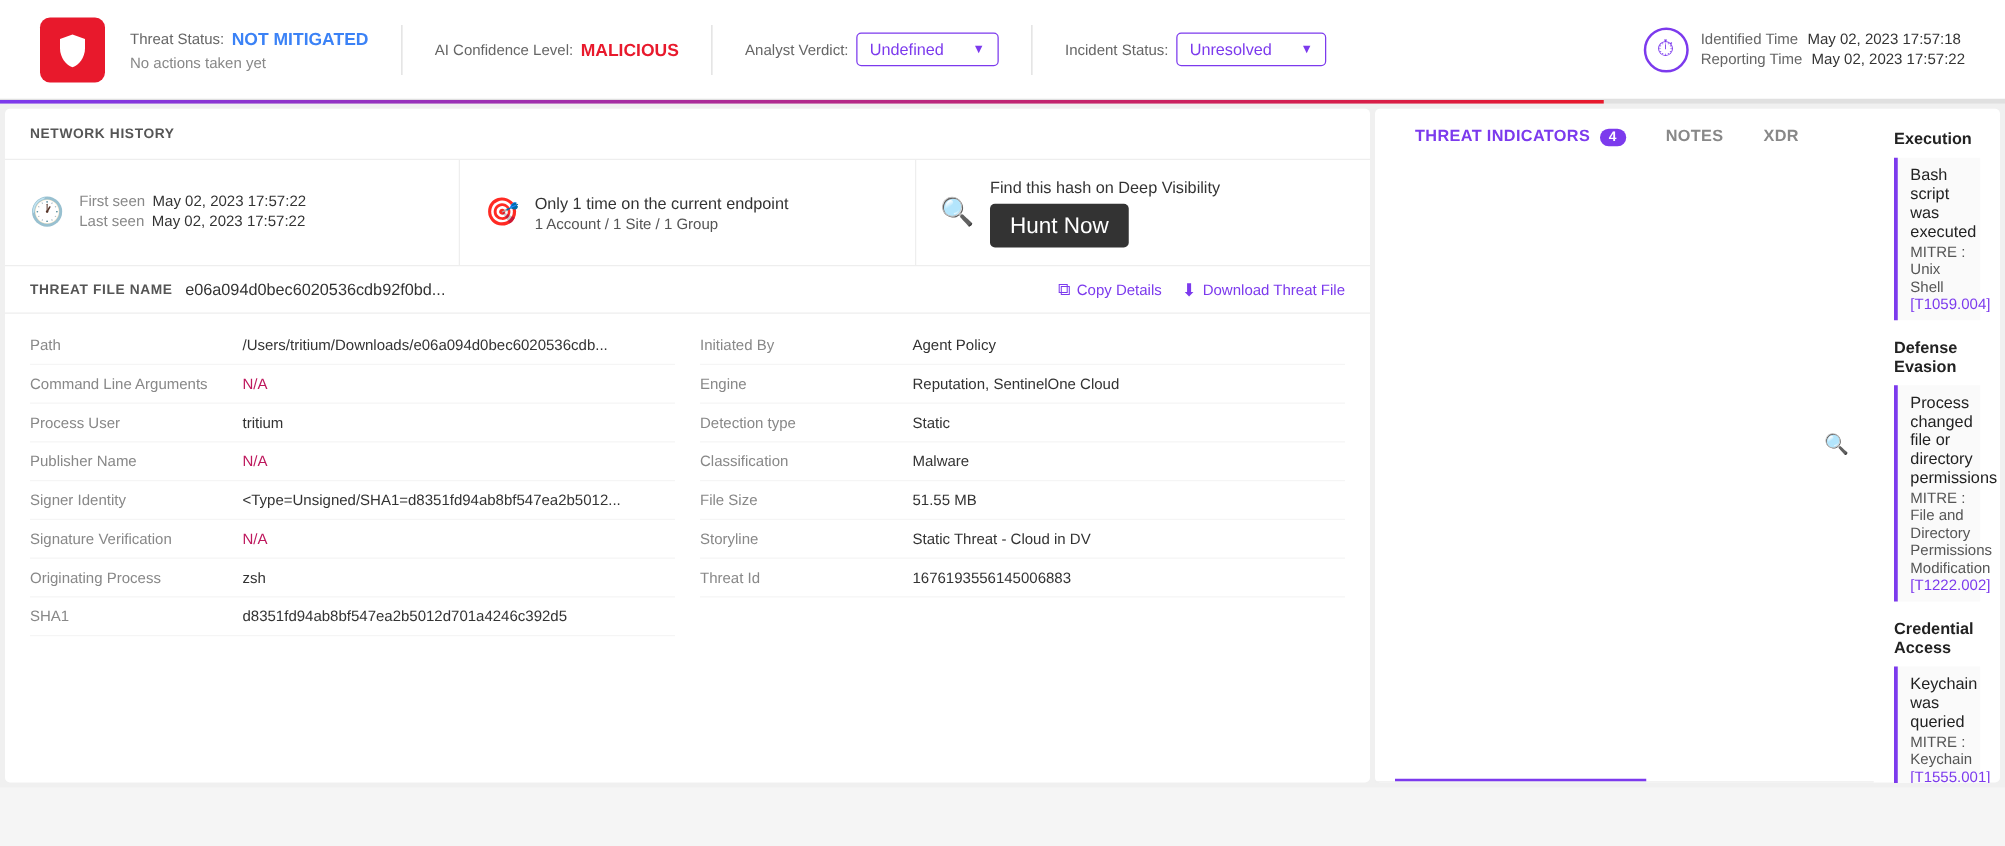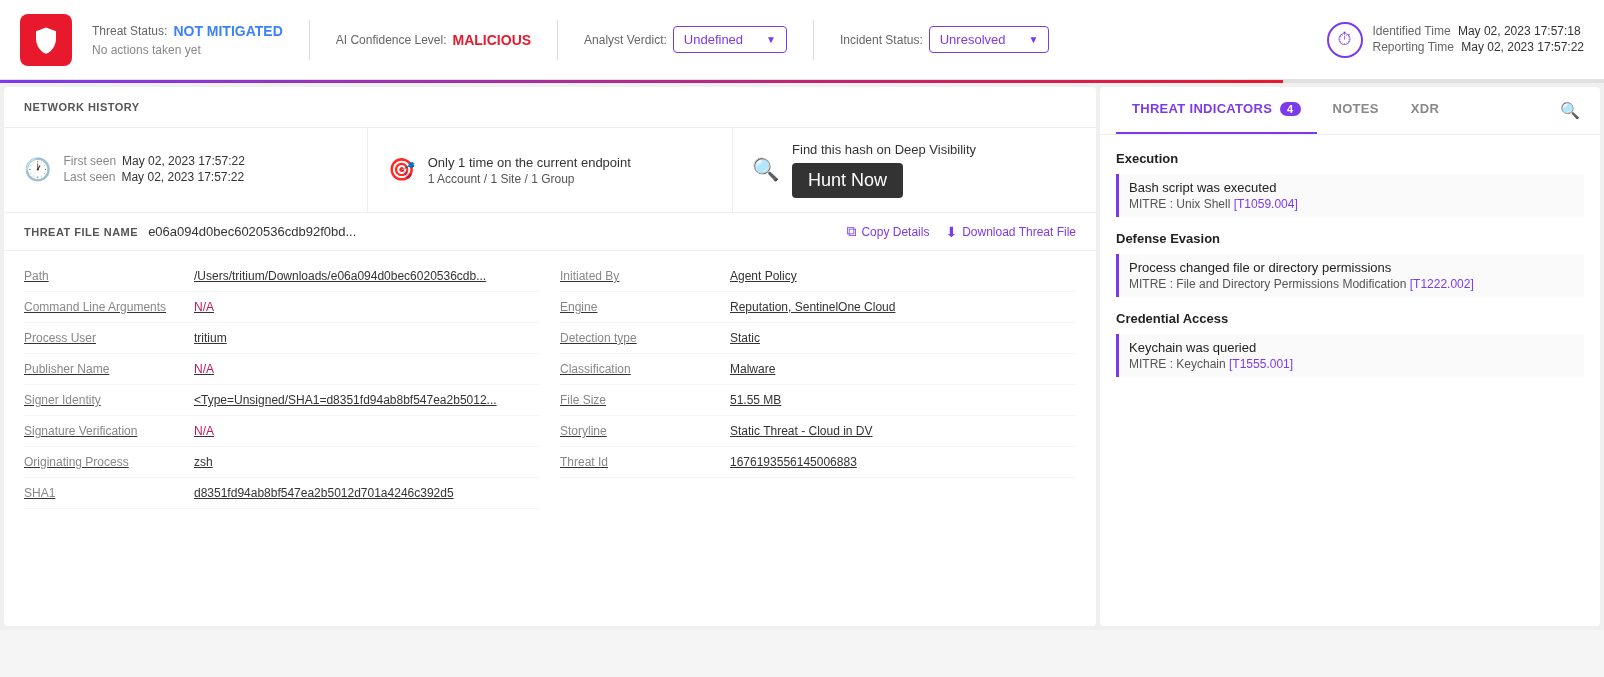--- a/index.html
+++ b/index.html
@@ -2,21 +2,21 @@
 <html><head>
   <meta charset="utf-8">
   <style>
     * { box-sizing: border-box; margin: 0; padding: 0; }
     body { font-family: -apple-system, BlinkMacSystemFont, 'Segoe UI', sans-serif; background: #f5f5f5; font-size: 13px; color: #333; }
 
     
     .header-bar {
       background: #fff;
       border-bottom: 1px solid #e0e0e0;
-      padding: 10px 20px;
+      padding: 10px 32px;
       display: flex;
       align-items: center;
       gap: 20px;
       min-height: 80px;
     }
     .shield-icon {
       width: 52px; height: 52px;
       background: #e8192c;
       border-radius: 8px;
       display: flex; align-items: center; justify-content: center;
@@ -166,21 +166,20 @@
       cursor: pointer;
       text-decoration: none;
     }
     .action-icon { font-size: 14px; }
 
     
     .details-grid {
       display: flex;
       padding: 10px 20px;
       gap: 20px;
-      text-decoration: underline;
     }
     .details-col {
       flex: 1;
     }
     .detail-row {
       display: flex;
       padding: 8px 0;
       border-bottom: 1px solid #f5f5f5;
       align-items: flex-start;
       gap: 10px;
@@ -197,21 +196,21 @@
       word-break: break-all;
     }
     .detail-val.na { color: #be185d; }
 
     
     .right-panel {
       width: 500px;
       background: #fff;
       border-radius: 4px;
       display: flex;
-      flex-direction: column;
+      flex-direction: row;
     }
 
     .right-tabs {
       display: flex;
       border-bottom: 1px solid #eee;
       padding: 0 16px;
     }
     .right-tab {
       padding: 14px 16px;
       font-size: 13px;

